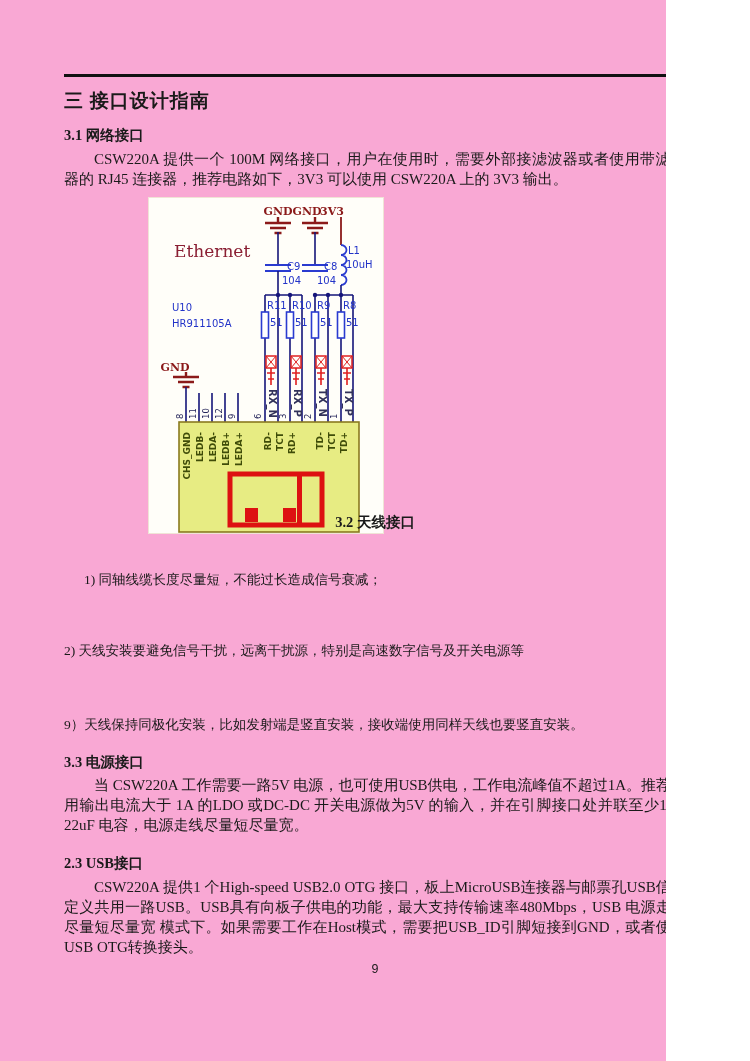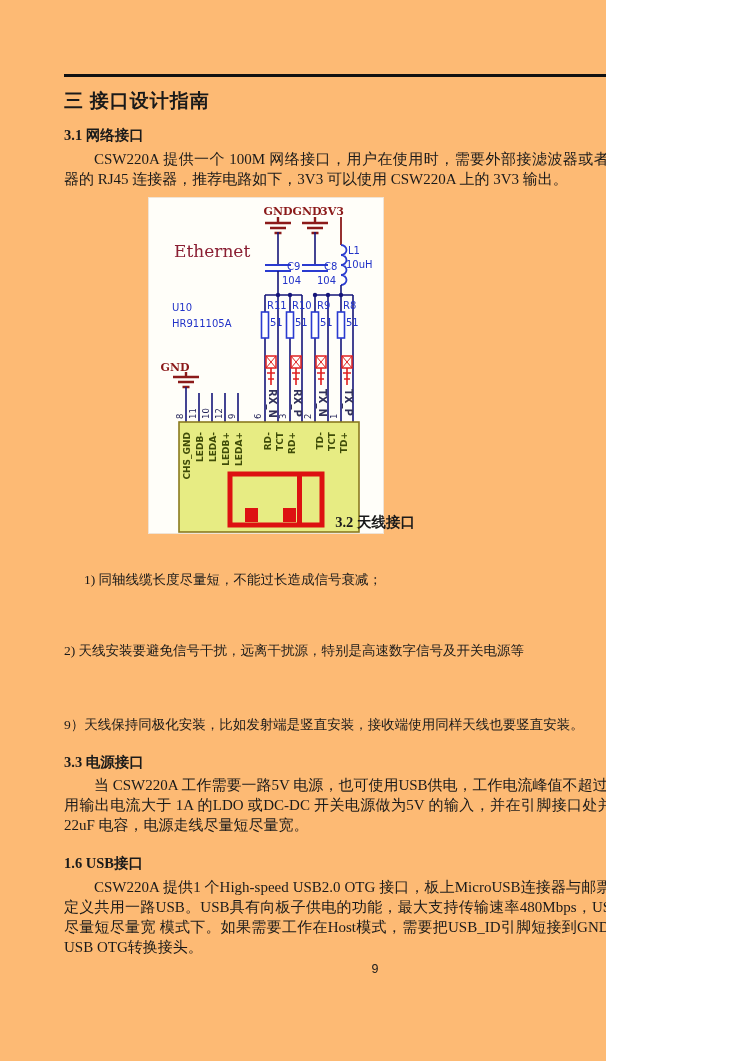--- a/index.html
+++ b/index.html
@@ -1,16 +1,16 @@
 <!DOCTYPE html>
 <html><head>
 <meta charset="utf-8">
 <style>
   html,body{margin:0;padding:0;background:#ffffff;}
-  #page{position:relative;width:606px;height:1061px;background:#fdba74;overflow:hidden;
+  #page{position:relative;width:666px;height:1061px;background:#f9a8d4;overflow:hidden;
         font-family:"Liberation Serif","DejaVu Serif",serif;color:#1a1a1a;}
   .abs{position:absolute;}
   #rule{left:64px;top:74px;width:622px;height:2.5px;background:#111;}
   #h1{left:64px;top:88px;width:622px;font-size:19px;font-weight:bold;letter-spacing:1px;}
   .h2{left:64px;width:622px;font-size:14.5px;font-weight:bold;}
   .para{left:64px;width:622px;font-size:15px;line-height:20px;text-align:justify;}
   .indent{text-indent:2em;}
   #h2-net{top:126px;}
   #p-net{top:149px;}
   #h2-ant{top:513px;text-align:center;}
@@ -189,18 +189,18 @@
   </div>
 
   <div id="h2-ant" class="abs h2">3.2 天线接口</div>
   <div id="li1" class="abs li">1) 同轴线缆长度尽量短，不能过长造成信号衰减；</div>
   <div id="li2" class="abs li">2) 天线安装要避免信号干扰，远离干扰源，特别是高速数字信号及开关电源等</div>
   <div id="li4" class="abs li">9）天线保持同极化安装，比如发射端是竖直安装，接收端使用同样天线也要竖直安装。</div>
 
   <div id="h2-pwr" class="abs h2">3.3 电源接口</div>
   <div id="p-pwr" class="abs para indent">当 CSW220A 工作需要一路5V 电源，也可使用USB供电，工作电流峰值不超过1A。推荐采用输出电流大于 1A 的LDO 或DC-DC 开关电源做为5V 的输入，并在引脚接口处并联至少1 个22uF 电容，电源走线尽量短尽量宽。</div>
 
-  <div id="h2-usb" class="abs h2">1.6 USB接口</div>
+  <div id="h2-usb" class="abs h2">2.3 USB接口</div>
   <div id="p-usb" class="abs para indent">CSW220A 提供1 个High-speed USB2.0 OTG 接口，板上MicroUSB连接器与邮票孔USB信号定义共用一路USB。USB具有向板子供电的功能，最大支持传输速率480Mbps，USB 电源走线尽量短尽量宽 模式下。如果需要工作在Host模式，需要把USB_ID引脚短接到GND，或者使用USB OTG转换接头。</div>
 
   <div id="pagenum" class="abs">9</div>
 
 </div>
 
 </body></html>

